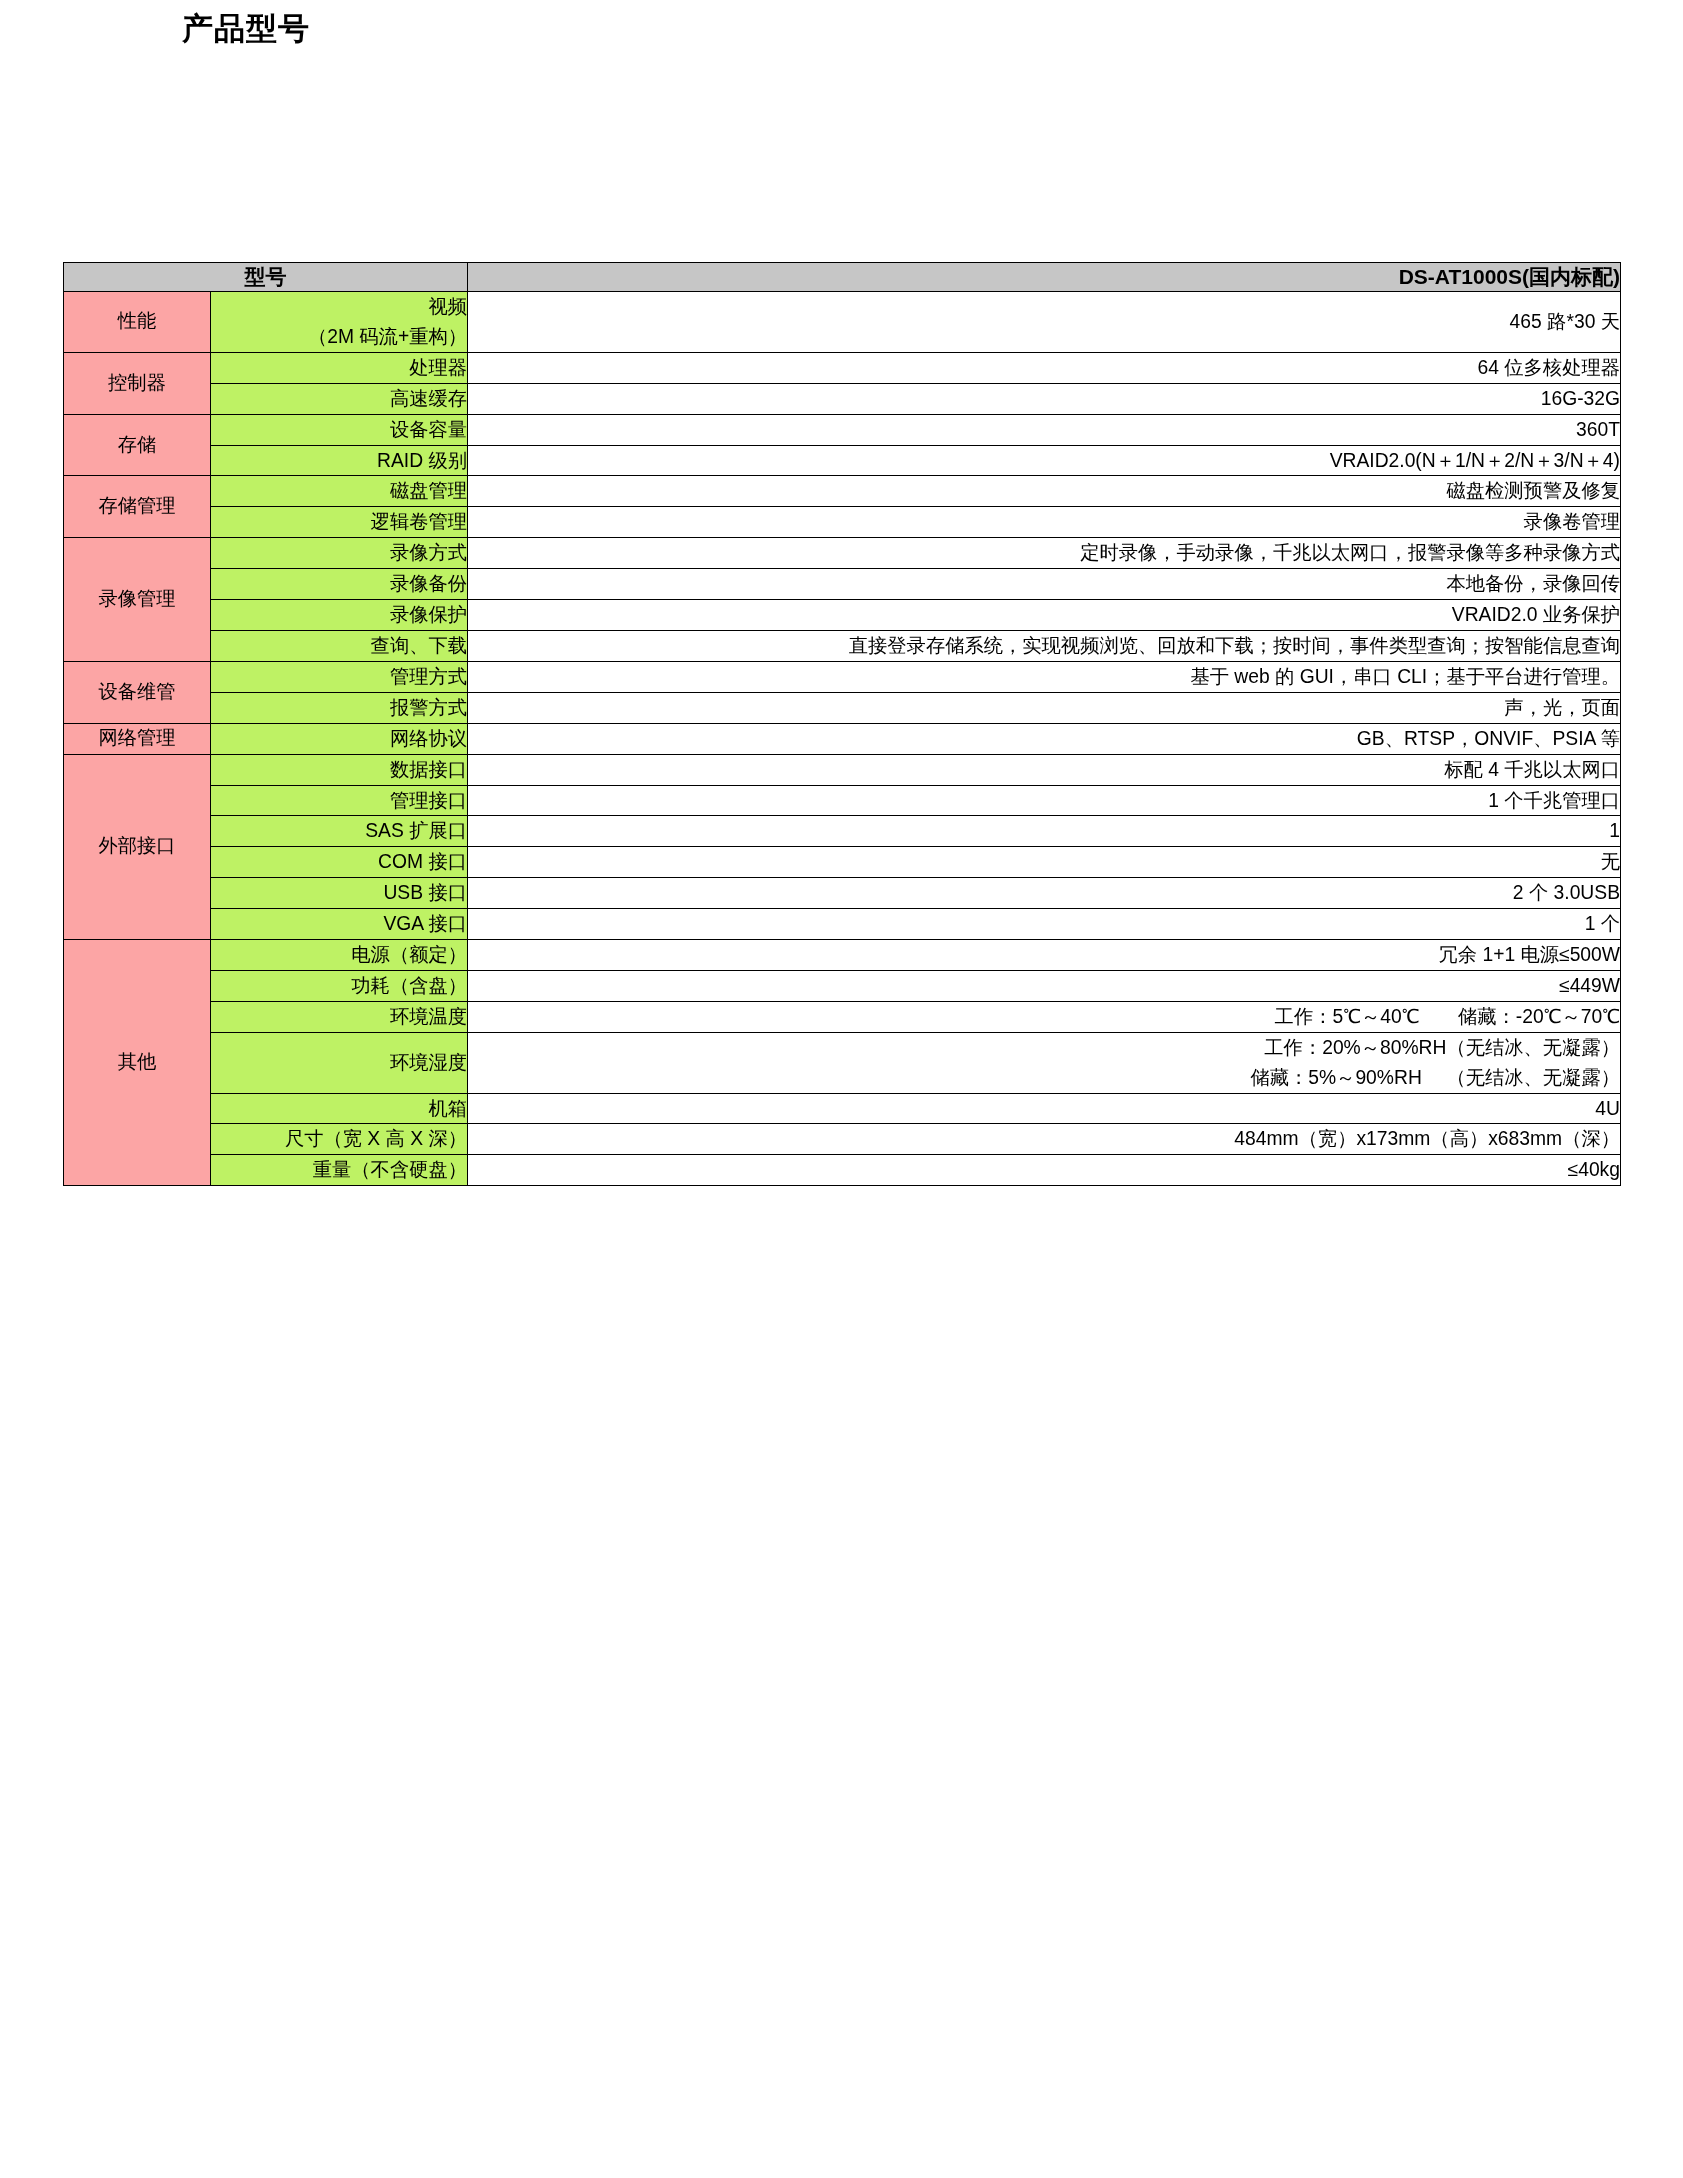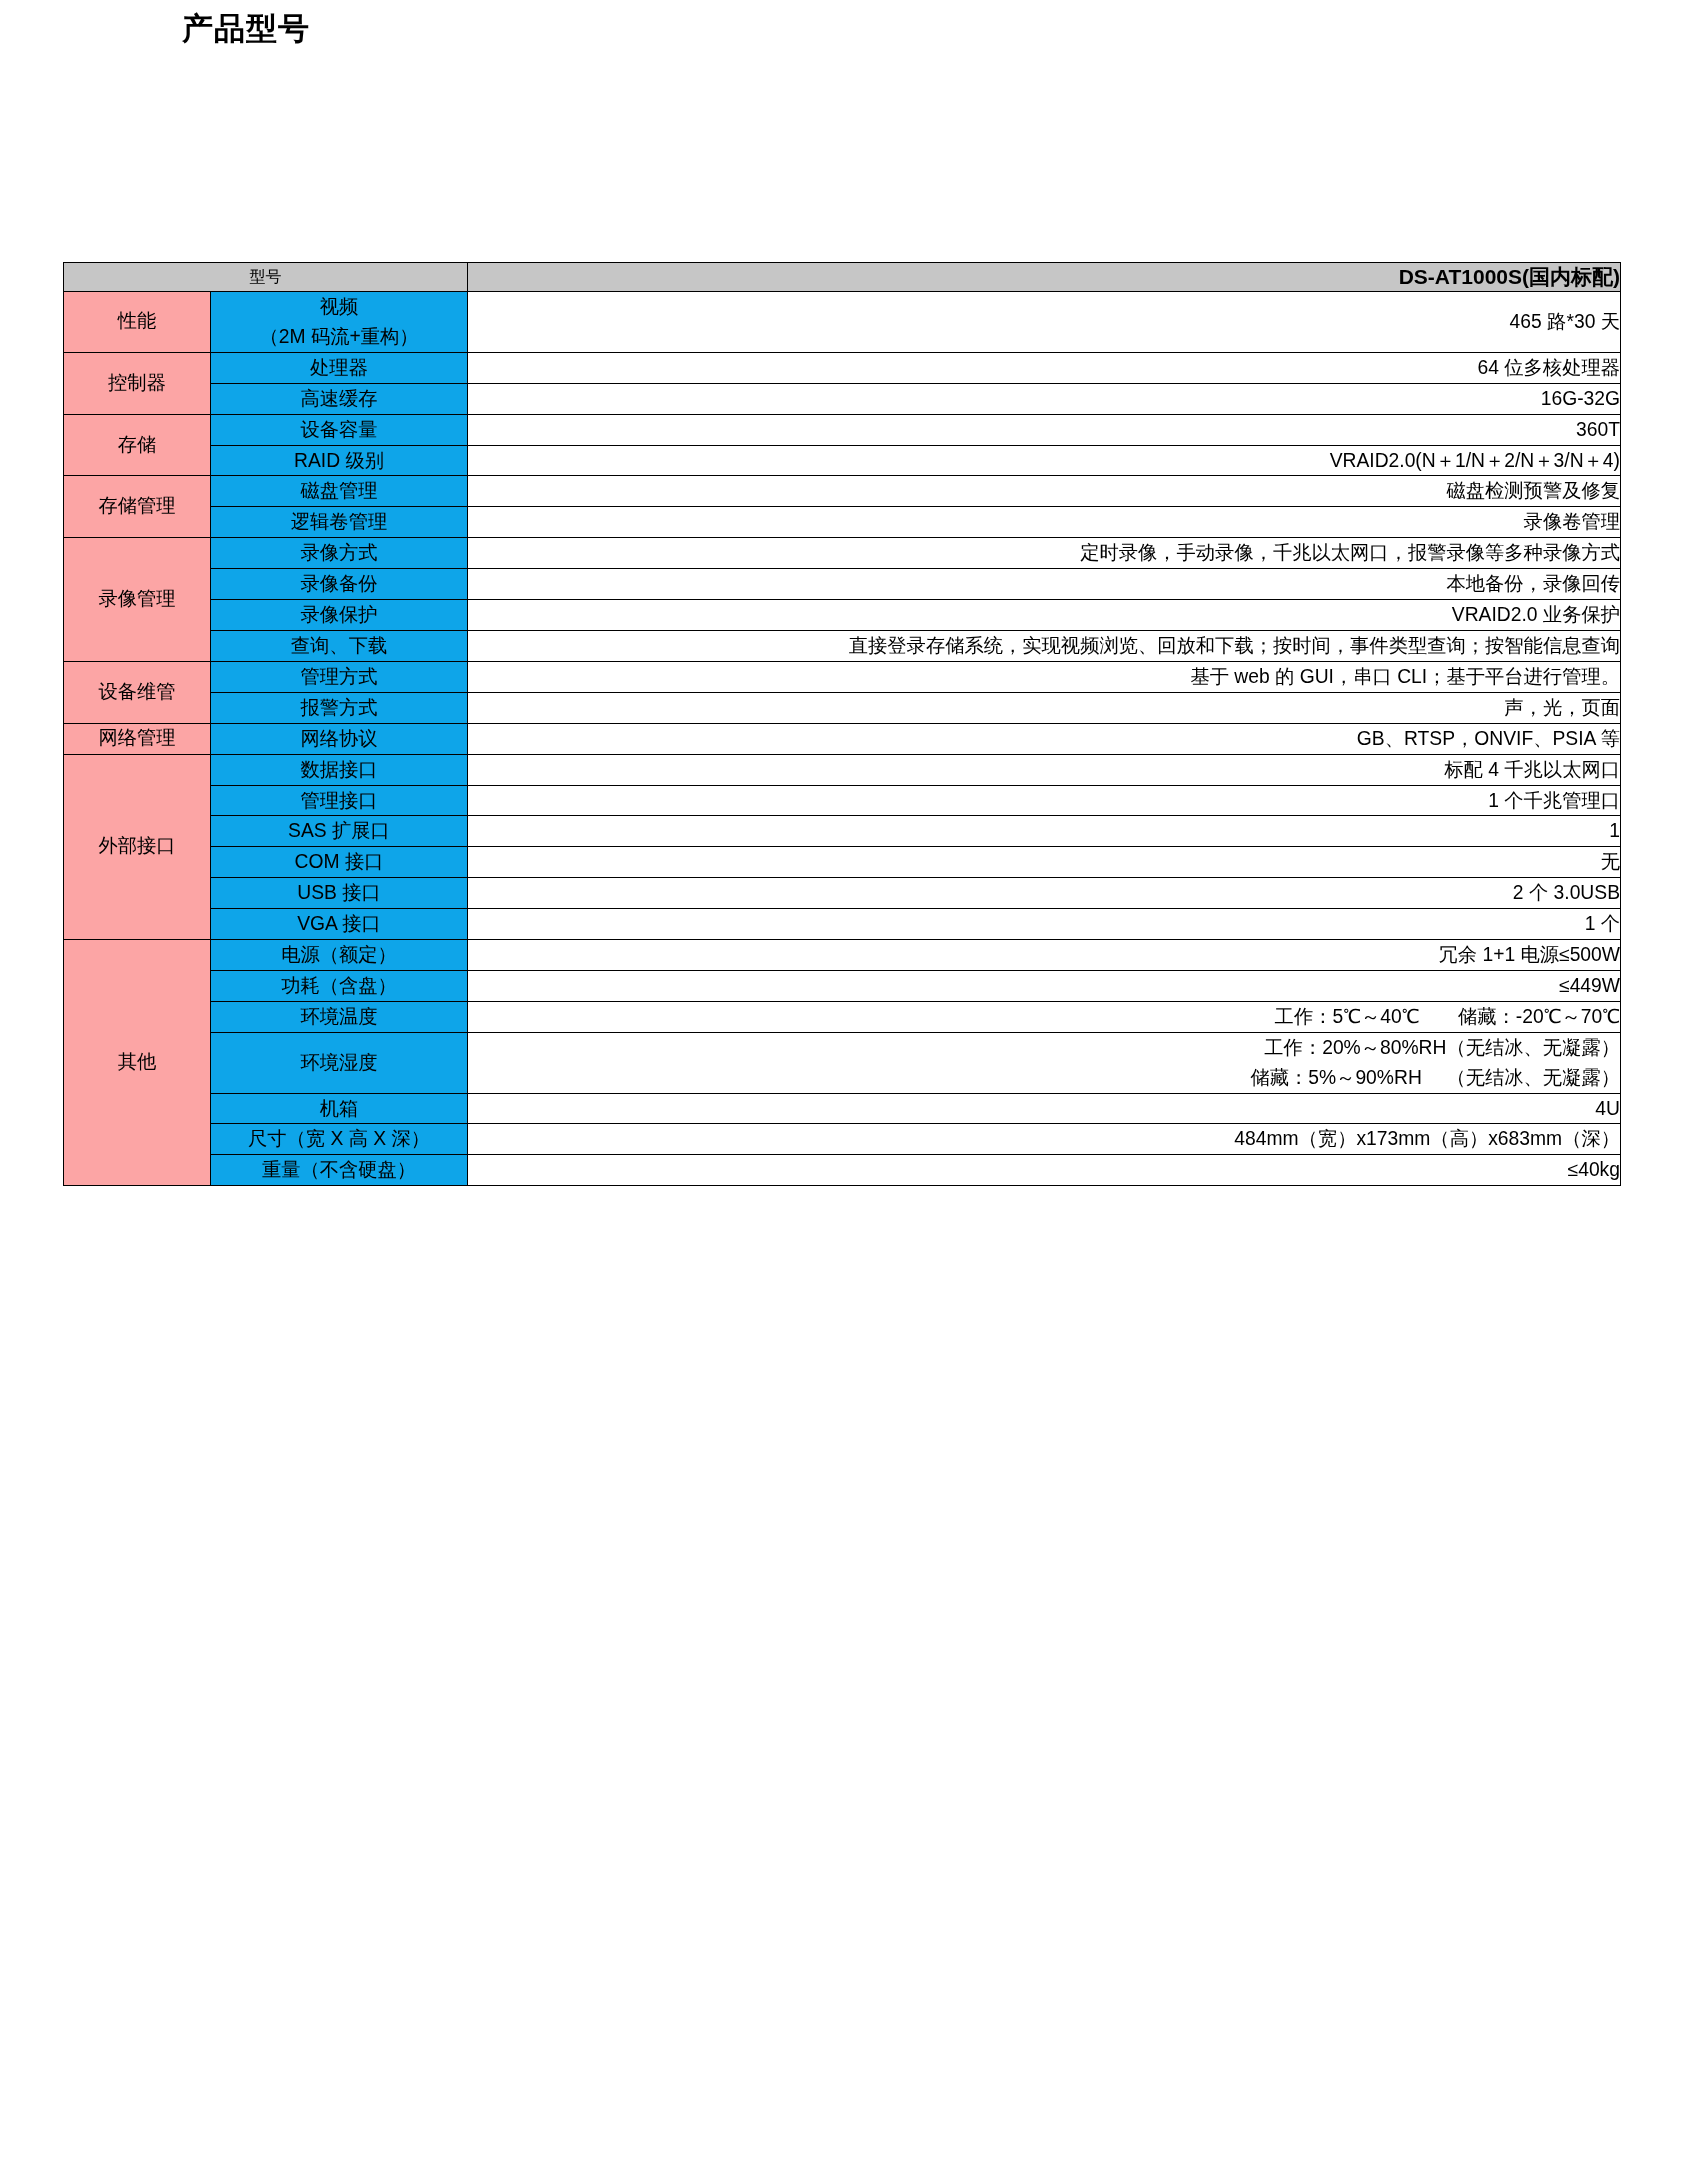--- a/index.html
+++ b/index.html
@@ -46,37 +46,37 @@
   .col-item  { width: 257px; }
   .col-value { width: 1153px; }
 
   .cell-cat {
     background: #fca5a5;
     text-align: center;
     padding: 8px 4px;
     line-height: 1.5;
   }
   .cell-item {
-    background: #0ea5e9;
-    text-align: center;
+    background: #bef264;
+    text-align: right;
     padding: 8px 4px;
     line-height: 1.55;
   }
   .cell-value {
     background: #ffffff;
     text-align: right;
     padding: 8px 10px;
     line-height: 1.55;
   }
   .cell-hdr-item {
     background: #c6c6c6;
     text-align: center;
-    font-weight: normal;
+    font-weight: bold;
     padding: 10px 4px;
-    font-size: 16px;
+    font-size: 21px;
   }
   .cell-hdr-value {
     background: #c6c6c6;
     text-align: right;
     font-weight: bold;
     padding: 10px 10px;
     font-size: 21px;
   }
   .two-line {
     white-space: pre-line;

